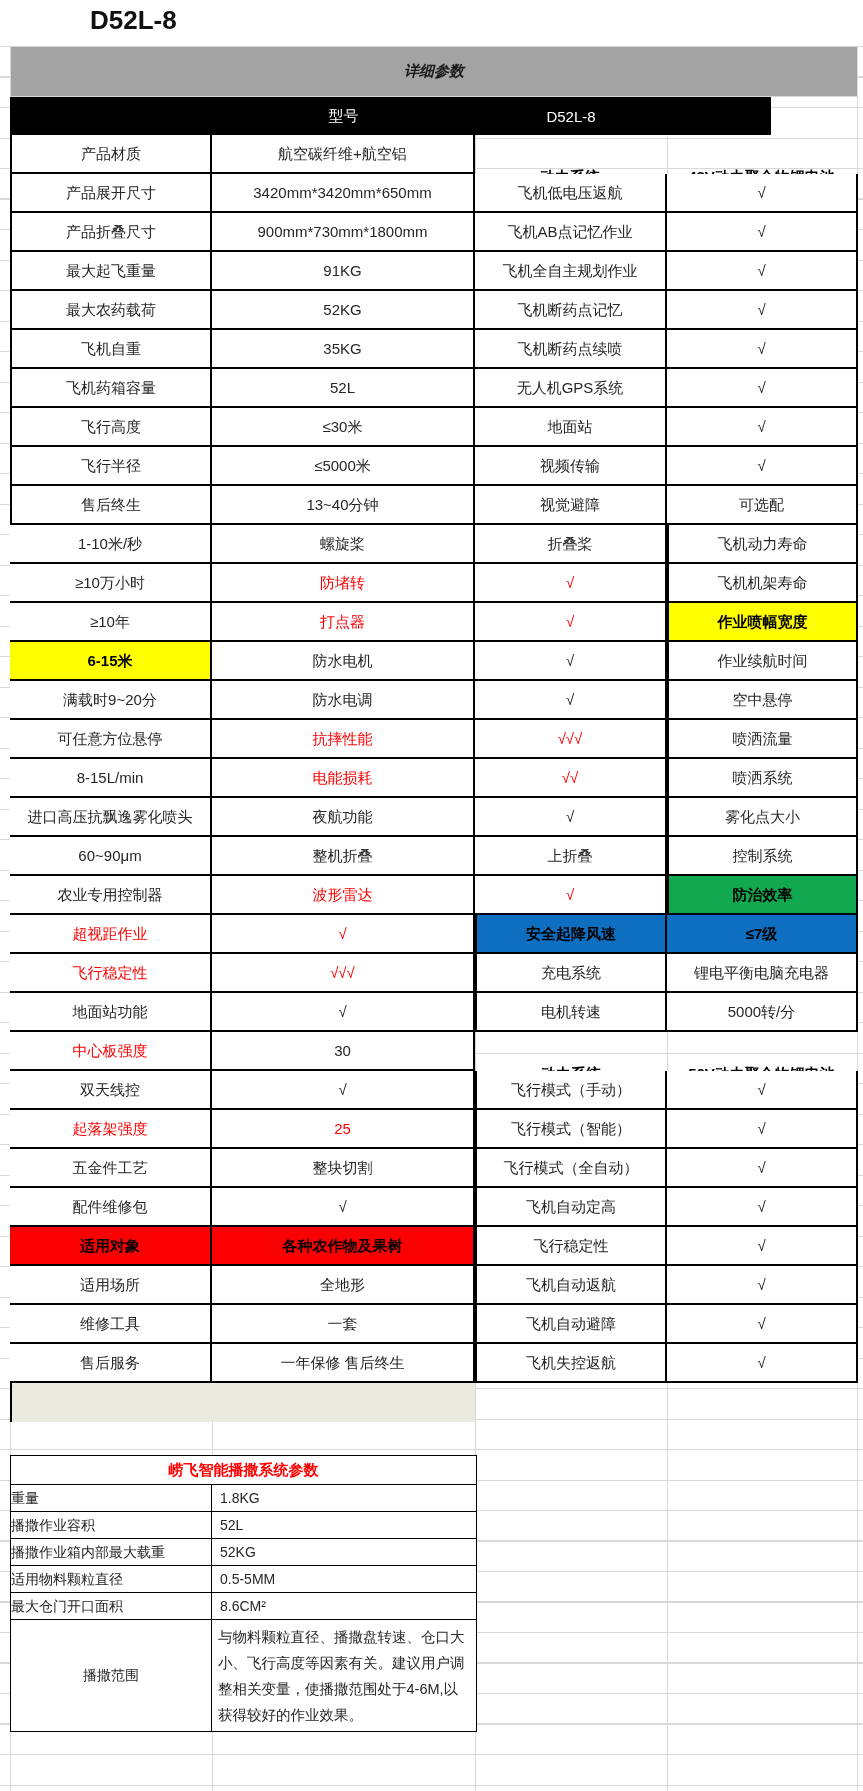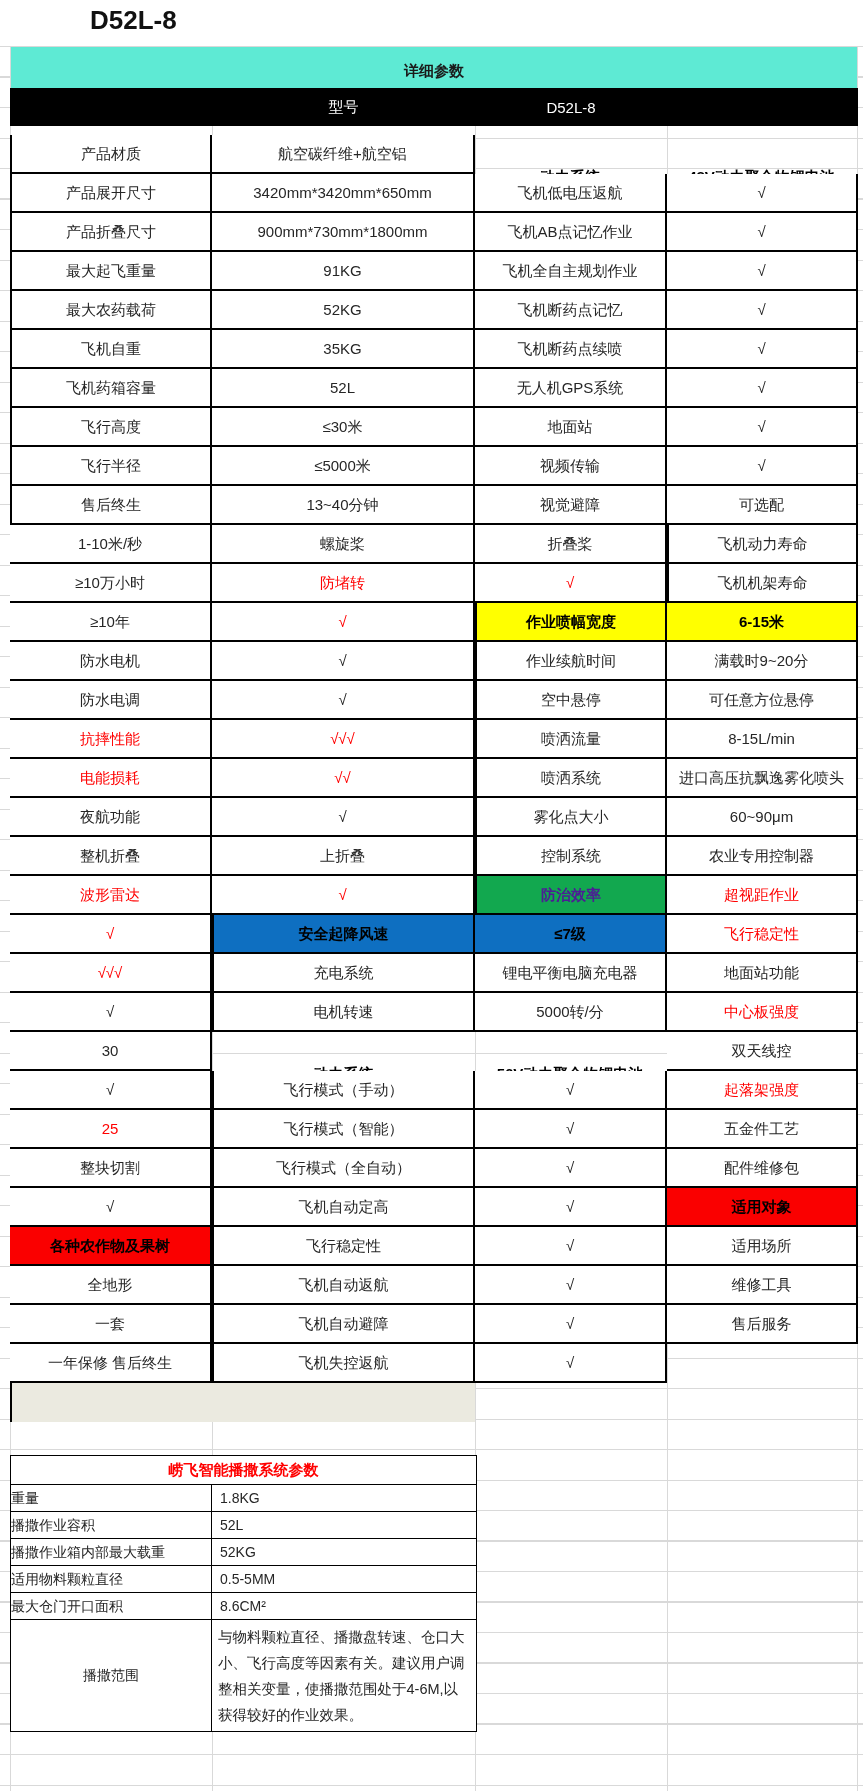--- a/index.html
+++ b/index.html
@@ -16,46 +16,46 @@
     z-index:0;
   }
   .vline{position:absolute;top:46px;width:1px;height:1745px;background:var(--grid);z-index:0;}
 
   .page-title{
     position:absolute;left:90px;top:5px;font-size:26px;font-weight:bold;color:#111;z-index:2;
   }
 
   .section-title-row{
     position:absolute;left:10px;top:46px;width:848px;height:51px;
-    background:#5eead4;border:1px solid var(--grid);box-sizing:border-box;
+    background:#a3a3a3;border:1px solid var(--grid);box-sizing:border-box;
     display:flex;align-items:center;justify-content:center;
-    font-size:15px;font-weight:bold;color:#1a1a1a;z-index:2;
+    font-size:15px;font-weight:bold;color:#1a1a1a;z-index:2;font-style:italic;
   }
 
   .model-row{
-    position:absolute;left:10px;top:88px;width:848px;height:38px;
+    position:absolute;left:10px;top:97px;width:761px;height:38px;
     background:#000;color:#fff;font-size:15px;z-index:2;
   }
   .model-row .mlabel{position:absolute;left:202px;width:263px;height:38px;display:flex;align-items:center;justify-content:center;}
   .model-row .mvalue{position:absolute;left:465px;width:192px;height:38px;display:flex;align-items:center;justify-content:center;}
 
   .spec-grid{
     position:absolute;left:10px;top:135px;width:848px;z-index:2;
     display:grid;grid-template-columns:202px 263px 192px 191px;grid-auto-rows:39px;
     font-size:15px;
   }
   .cell{
     display:flex;align-items:center;justify-content:center;text-align:center;
     background:#fff;border-right:2px solid #000;border-bottom:2px solid #000;
     box-sizing:border-box;line-height:1.15;padding:0 2px;
   }
   .col-first{border-left:2px solid #000;}
   .orange{background:var(--orange);font-weight:bold;color:#000;margin-top:42px;}
   .yellow{background:var(--yellow);font-weight:bold;color:#000;}
-  .green{background:var(--green);font-weight:bold;color:#4c1d95;}
+  .green{background:var(--green);font-weight:bold;color:#000000;}
   .blue{background:var(--blue);font-weight:bold;color:#000;}
   .redbg{background:var(--redbg);font-weight:bold;color:#000;}
   .redtext{color:var(--red);}
   .beige{background:var(--beige);border-right:none;border-bottom:none;border-left:2px solid #000;grid-column:span 2;}
 
   .spreader-table{
     position:absolute;left:10px;top:1455px;width:467px;z-index:2;
     display:grid;grid-template-columns:202px 265px;
     grid-template-rows:30px 27px 27px 27px 27px 27px 112px;
     font-size:14px;
@@ -135,20 +135,21 @@
     <div class="cell">可选配</div>
     <div class="cell">1-10米/秒</div>
     <div class="cell">螺旋桨</div>
     <div class="cell">折叠桨</div>
     <div class="cell col-first">飞机动力寿命</div>
     <div class="cell">≥10万小时</div>
     <div class="cell redtext">防堵转</div>
     <div class="cell redtext">√</div>
     <div class="cell col-first">飞机机架寿命</div>
     <div class="cell">≥10年</div>
+    <div class="cell redtext">打点器</div>
     <div class="cell redtext">√</div>
     <div class="cell col-first yellow">作业喷幅宽度</div>
     <div class="cell yellow">6-15米</div>
     <div class="cell">防水电机</div>
     <div class="cell">√</div>
     <div class="cell col-first">作业续航时间</div>
     <div class="cell">满载时9~20分</div>
     <div class="cell">防水电调</div>
     <div class="cell">√</div>
     <div class="cell col-first">空中悬停</div>

